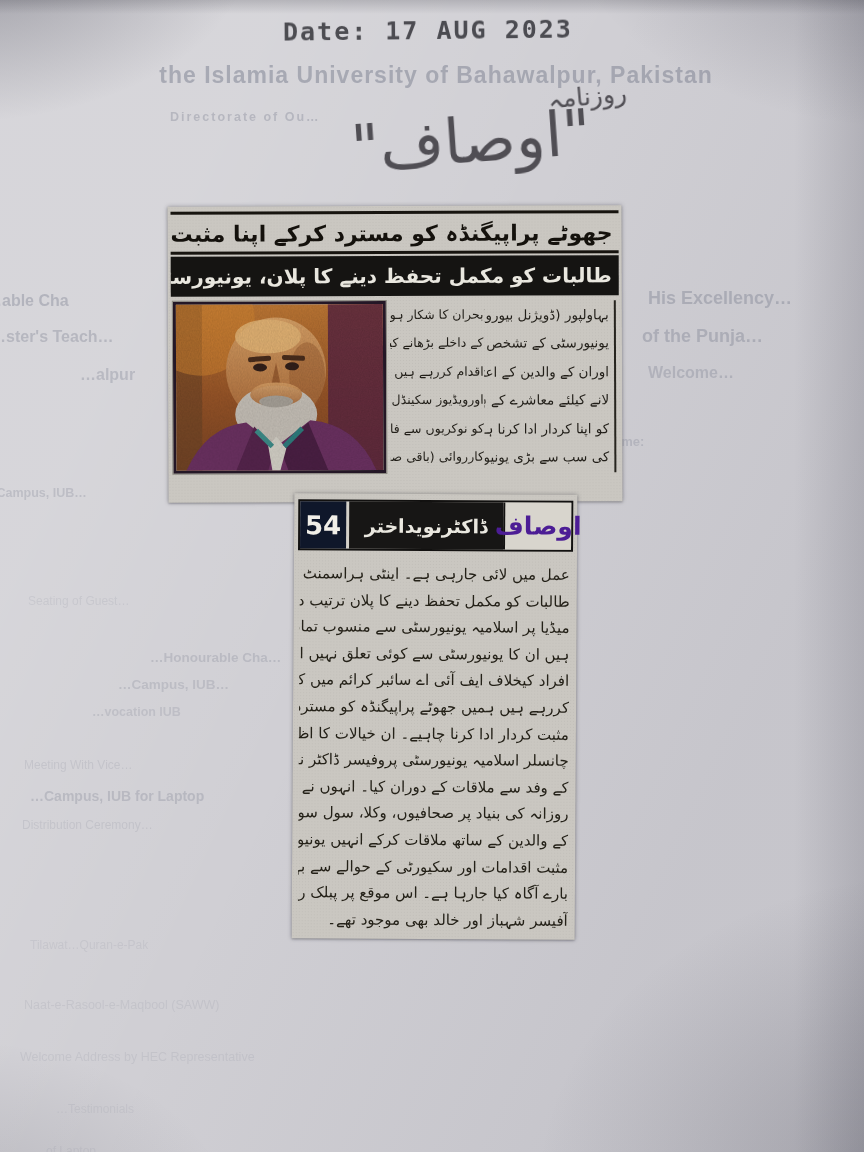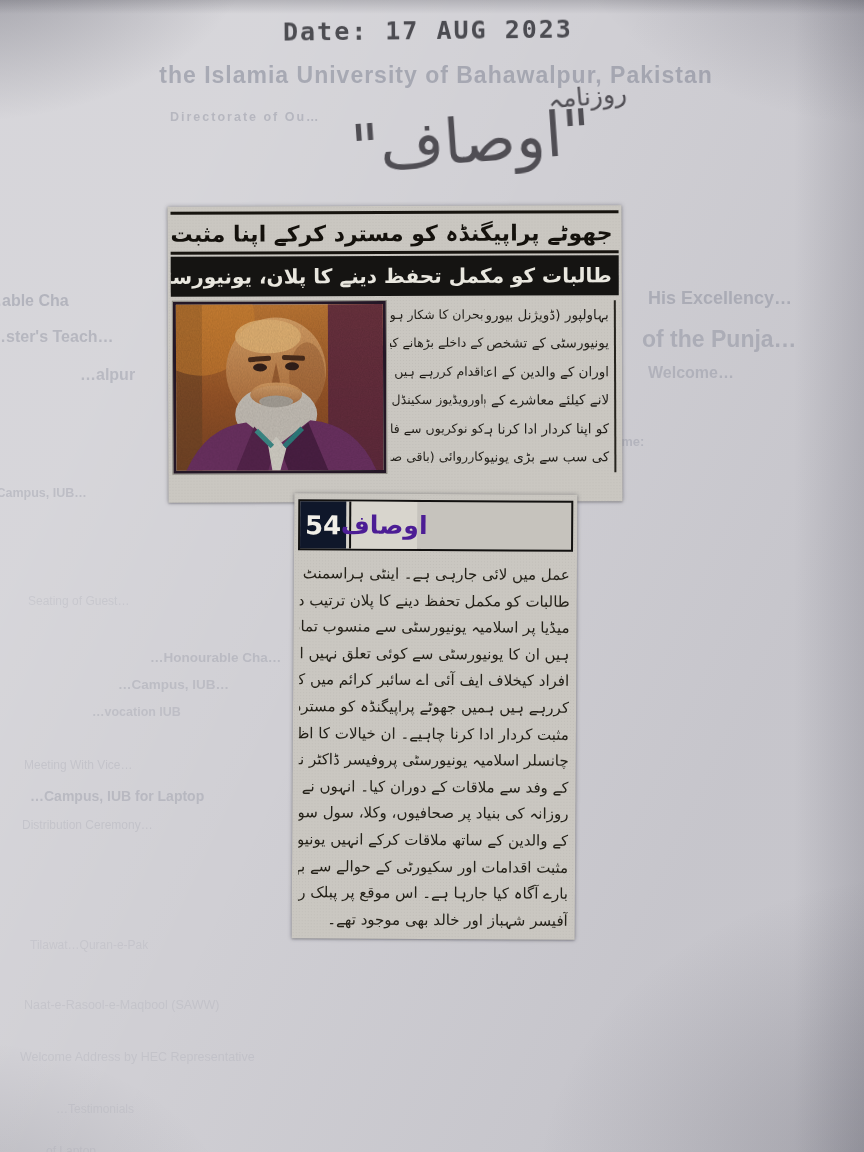--- a/index.html
+++ b/index.html
@@ -95,21 +95,21 @@
 <body>
 
 <div class="paper-light"></div>
 
 <div class="ghost" style="left:36px;top:62px;width:800px;text-align:center;font-size:23px;font-weight:bold;opacity:.52;letter-spacing:1px;">the Islamia University of Bahawalpur, Pakistan</div>
 <div class="ghost" style="left:170px;top:110px;width:560px;text-align:left;font-size:12.5px;font-weight:bold;opacity:.36;letter-spacing:2px;">Directorate of Ou…</div>
 <div class="ghost" style="left:-14px;top:292px;font-size:16px;font-weight:bold;opacity:.40;">…able Cha</div>
 <div class="ghost" style="left:-10px;top:328px;font-size:16px;font-weight:bold;opacity:.36;">…ster's Teach…</div>
 <div class="ghost" style="left:80px;top:366px;font-size:16px;font-weight:bold;opacity:.33;">…alpur</div>
 <div class="ghost" style="left:648px;top:288px;font-size:18px;font-weight:bold;opacity:.42;">His Excellency…</div>
-<div class="ghost" style="left:642px;top:326px;font-size:23px;font-weight:bold;opacity:.40;">of the Punja…</div>
+<div class="ghost" style="left:642px;top:326px;font-size:18px;font-weight:bold;opacity:.40;">of the Punja…</div>
 <div class="ghost" style="left:648px;top:364px;font-size:16px;font-weight:bold;opacity:.34;">Welcome…</div>
 <div class="ghost" style="left:586px;top:434px;font-size:13px;font-weight:bold;opacity:.30;">…s Time:</div>
 <div class="ghost" style="left:-16px;top:486px;font-size:12.5px;font-weight:bold;opacity:.28;">…Campus, IUB…</div>
 <div class="ghost" style="left:28px;top:594px;font-size:12px;opacity:.15;">Seating of Guest…</div>
 <div class="ghost" style="left:150px;top:650px;font-size:13.5px;font-weight:bold;opacity:.28;">…Honourable Cha…</div>
 <div class="ghost" style="left:118px;top:677px;font-size:13.5px;font-weight:bold;opacity:.26;">…Campus, IUB…</div>
 <div class="ghost" style="left:92px;top:705px;font-size:12.5px;font-weight:bold;opacity:.23;">…vocation IUB</div>
 <div class="ghost" style="left:24px;top:758px;font-size:12px;opacity:.18;">Meeting With Vice…</div>
 <div class="ghost" style="left:30px;top:788px;font-size:14px;font-weight:bold;opacity:.30;text-align:center;">…Campus, IUB for Laptop</div>
 <div class="ghost" style="left:22px;top:818px;font-size:12px;opacity:.18;">Distribution Ceremony…</div>
@@ -185,20 +185,21 @@
       <div class="ln">لانے کیلئے معاشرے کے ہر فرد</div>
       <div class="ln">کو اپنا کردار ادا کرنا ہوگا جنوبی پنجاب</div>
       <div class="ln">کی سب سے بڑی یونیورسٹی مالی</div>
     </div>
   </div>
 </div>
 
 <div class="clip" id="clipping2">
   <div class="c2-header">
     <div class="c2-num">54</div>
+    <div class="c2-byline">ڈاکٹرنویداختر</div>
     <div class="c2-logo">اوصاف</div>
   </div>
   <div class="c2-body">
     <div class="ln">عمل میں لائی جارہی ہے۔ اینٹی ہراسمنٹ سیل کے ذریعے</div>
     <div class="ln">طالبات کو مکمل تحفظ دینے کا پلان ترتیب دیدیا ہے۔ سوشل</div>
     <div class="ln">میڈیا پر اسلامیہ یونیورسٹی سے منسوب تمام ویڈیوز جعلی</div>
     <div class="ln">ہیں ان کا یونیورسٹی سے کوئی تعلق نہیں ان کے مرتکب</div>
     <div class="ln">افراد کیخلاف ایف آئی اے سائبر کرائم میں کارروائی</div>
     <div class="ln">کررہے ہیں ہمیں جھوٹے پراپیگنڈہ کو مسترد کرکے اپنا</div>
     <div class="ln">مثبت کردار ادا کرنا چاہیے۔ ان خیالات کا اظہار وائس</div>

